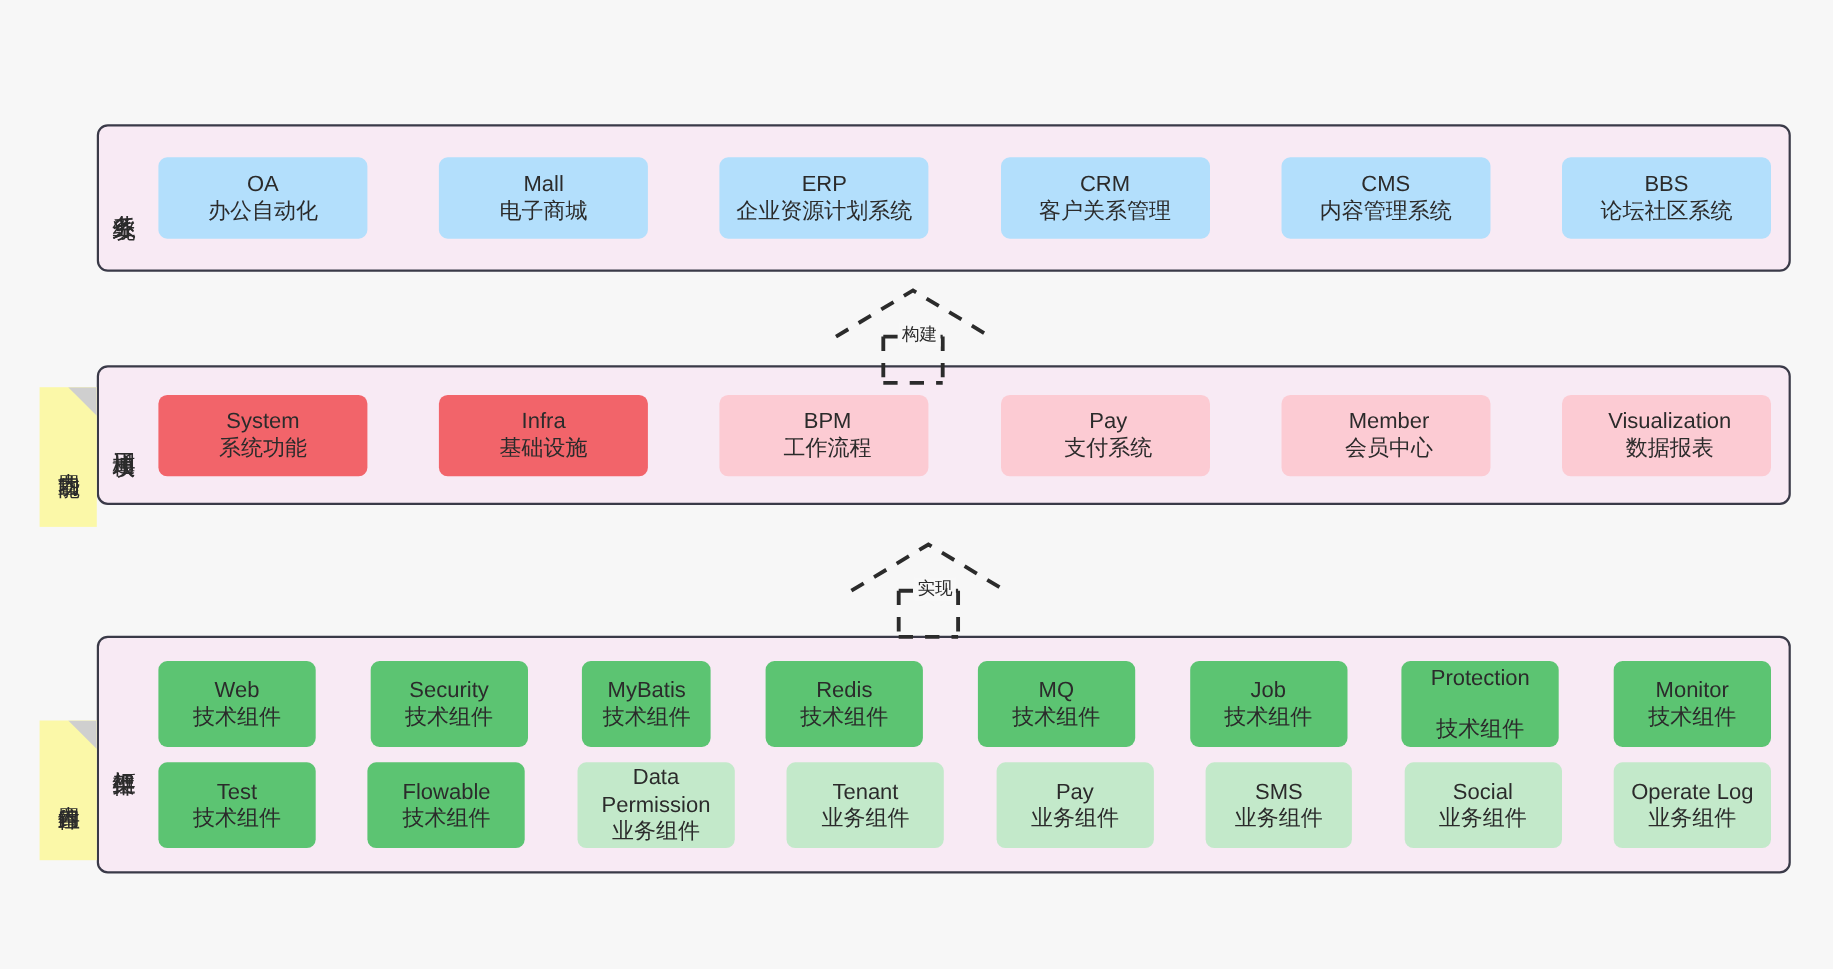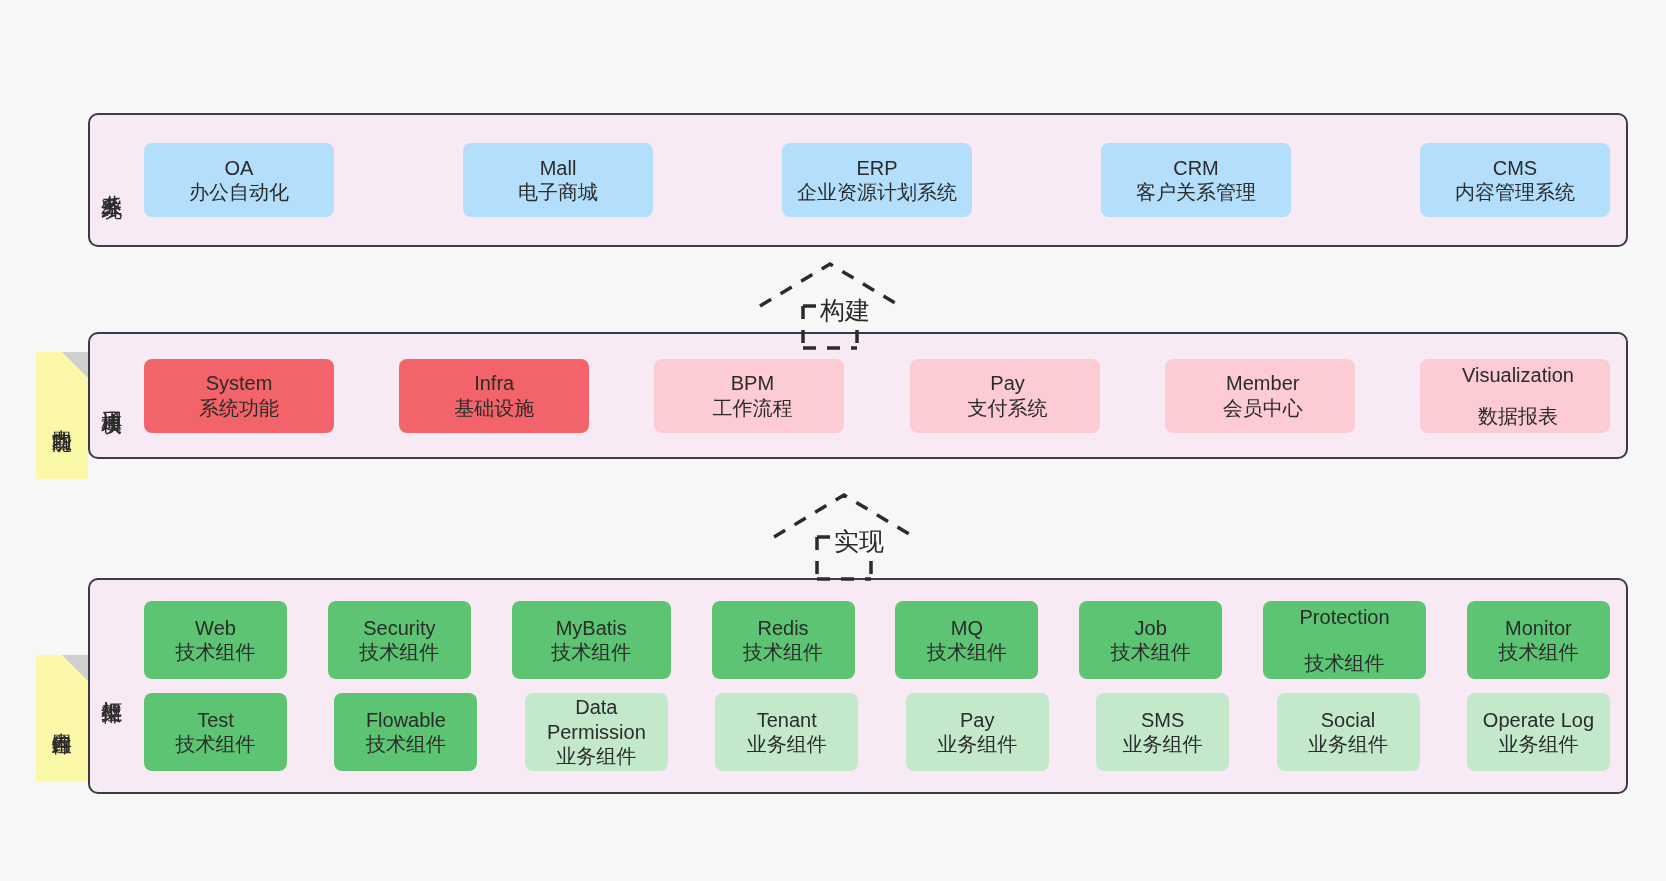--- a/index.html
+++ b/index.html
@@ -111,21 +111,21 @@
   }
 
   
   .arrow {
     position: absolute;
     z-index: 2;
   }
   .arrow svg { display: block; overflow: visible; }
   .arrow-label {
     position: absolute;
-    font-size: 25px;
+    font-size: 16px;
     color: #2b2b2b;
     background: #f8f8f8;
     padding: 0 3px;
     white-space: nowrap;
   }
 </style>
 </head>
 <body>
 
 <div class="canvas">
@@ -146,20 +146,24 @@
           <span class="t1">ERP</span>
           <span class="t2">企业资源计划系统</span>
         </div>
         <div class="card c-blue" style="width:190px;height:74px;">
           <span class="t1">CRM</span>
           <span class="t2">客户关系管理</span>
         </div>
         <div class="card c-blue" style="width:190px;height:74px;">
           <span class="t1">CMS</span>
           <span class="t2">内容管理系统</span>
+        </div>
+        <div class="card c-blue" style="width:190px;height:74px;">
+          <span class="t1">BBS</span>
+          <span class="t2">论坛社区系统</span>
         </div>
       </div>
     </div>
   </div>
 
   <div class="arrow" style="left:755px; top:258px; width:150px; height:92px;">
     <svg width="150" height="92" viewBox="0 0 150 92">
       <path d="M 5 48 L 75 6 L 145 48" fill="none" stroke="#2b2b2b" stroke-width="3.5" stroke-dasharray="13 11" stroke-linecap="butt"></path>
       <path d="M 48 48 L 102 48" fill="none" stroke="#2b2b2b" stroke-width="3.5" stroke-dasharray="13 11"></path>
       <path d="M 48 48 L 48 90" fill="none" stroke="#2b2b2b" stroke-width="3.5" stroke-dasharray="13 11"></path>
@@ -191,21 +195,21 @@
           <span class="t2">工作流程</span>
         </div>
         <div class="card c-pink" style="width:190px;height:74px;">
           <span class="t1">Pay</span>
           <span class="t2">支付系统</span>
         </div>
         <div class="card c-pink" style="width:190px;height:74px;">
           <span class="t1">Member</span>
           <span class="t2">会员中心</span>
         </div>
-        <div class="card c-pink" style="width:190px;height:74px;justify-content:space-between;">
+        <div class="card c-pink" style="width:190px;height:74px;">
           <span class="t1">Visualization</span>
           <span class="t2">数据报表</span>
         </div>
       </div>
     </div>
   </div>
 
   <div class="arrow" style="left:769px; top:489px; width:150px; height:92px;">
     <svg width="150" height="92" viewBox="0 0 150 92">
       <path d="M 5 48 L 75 6 L 145 48" fill="none" stroke="#2b2b2b" stroke-width="3.5" stroke-dasharray="13 11" stroke-linecap="butt"></path>
@@ -228,37 +232,37 @@
 
       <div class="row">
         <div class="card c-green" style="width:143px;height:78px;">
           <span class="t1">Web</span>
           <span class="t2">技术组件</span>
         </div>
         <div class="card c-green" style="width:143px;height:78px;">
           <span class="t1">Security</span>
           <span class="t2">技术组件</span>
         </div>
-        <div class="card c-green" style="width:159px;height:78px;">
+        <div class="card c-green" style="width:117px;height:78px;">
           <span class="t1">MyBatis</span>
           <span class="t2">技术组件</span>
         </div>
         <div class="card c-green" style="width:143px;height:78px;text-align:right;">
           <span class="t1">Redis</span>
           <span class="t2">技术组件</span>
         </div>
         <div class="card c-green" style="width:143px;height:78px;">
           <span class="t1">MQ</span>
           <span class="t2">技术组件</span>
         </div>
         <div class="card c-green" style="width:143px;height:78px;">
           <span class="t1">Job</span>
           <span class="t2">技术组件</span>
         </div>
-        <div class="card c-green" style="width:163px;height:78px;gap:21px;">
+        <div class="card c-green" style="width:143px;height:78px;gap:21px;">
           <span class="t1">Protection</span>
           <span class="t2">技术组件</span>
         </div>
         <div class="card c-green" style="width:143px;height:78px;">
           <span class="t1">Monitor</span>
           <span class="t2">技术组件</span>
         </div>
       </div>
 
       <div class="row">

